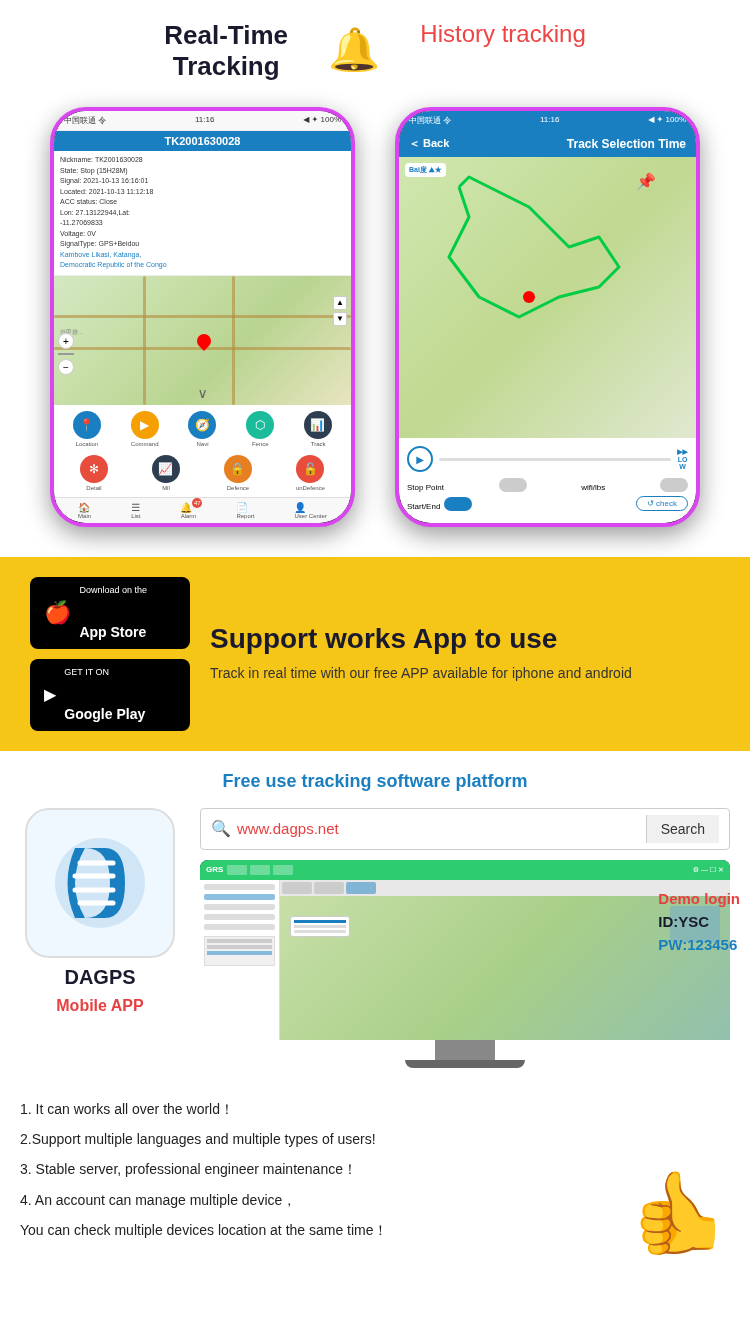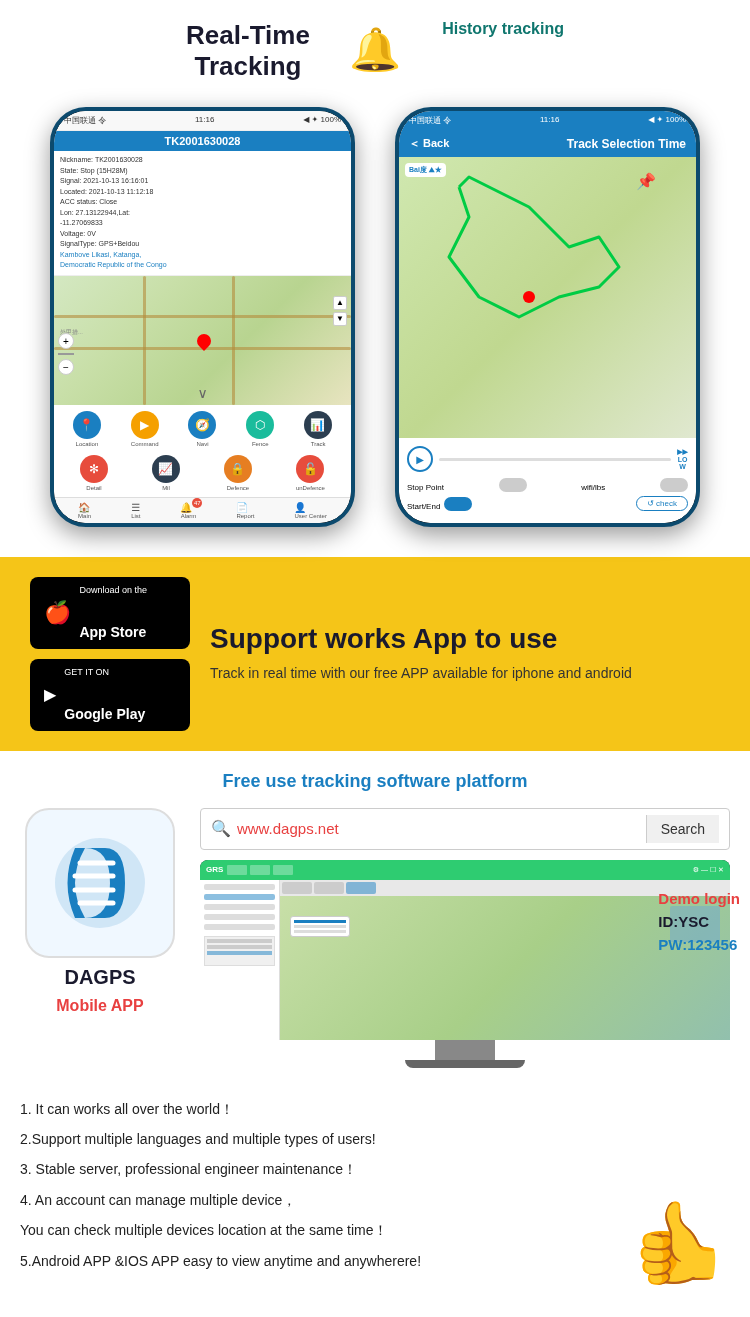--- a/index.html
+++ b/index.html
@@ -25,23 +25,23 @@
     .feature-title {
       text-align: center;
     }
     .feature-title h2 {
       font-size: 26px;
       font-weight: 900;
       color: #1a1a2e;
       line-height: 1.2;
     }
     .feature-title h3 {
-      font-size: 16px;
-      font-weight: 700;
-      color: #0f766e;
+      font-size: 24px;
+      font-weight: 400;
+      color: #ef4444;
     }
     .bell-icon {
       font-size: 42px;
       color: #f5a623;
       display: flex;
       align-items: center;
       justify-content: center;
       padding-top: 5px;
     }
 
@@ -50,21 +50,21 @@
       display: flex;
       justify-content: center;
       gap: 40px;
       padding: 10px 20px 20px;
     }
     .phone-container {
       width: 310px;
       height: 420px;
       background: #111;
       border-radius: 36px;
-      border: 4px solid #0c4a6e;
+      border: 4px solid #d946ef;
       overflow: hidden;
       position: relative;
       box-shadow: 0 8px 24px rgba(0,0,0,0.4);
     }
     .phone-screen {
       width: 100%;
       height: 100%;
       background: #fff;
       border-radius: 32px;
       overflow: hidden;
@@ -765,15 +765,14 @@
     </div>
   </div>
 </div>
 
 <div class="features-list">
   <p>1. It can works all over the world！</p>
   <p>2.Support multiple languages and multiple types of users!</p>
   <p>3. Stable server, professional engineer maintenance！</p>
   <p>4. An account can manage multiple device，</p>
   <p>You can check multiple devices location at the same time！</p>
-  <p>5.Android APP &amp;IOS APP easy to view anytime and anywherere!</p>
   <div class="thumb-icon" style="font-size:80px;position:absolute;right:20px;bottom:10px;">👍</div>
 </div>
 
 </body></html>

